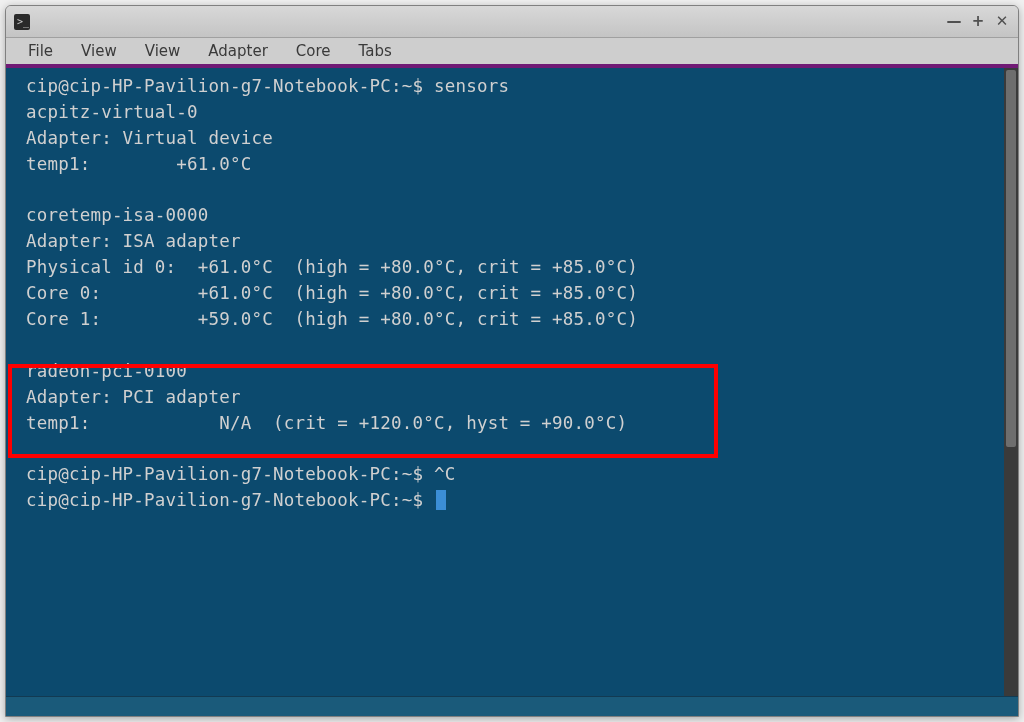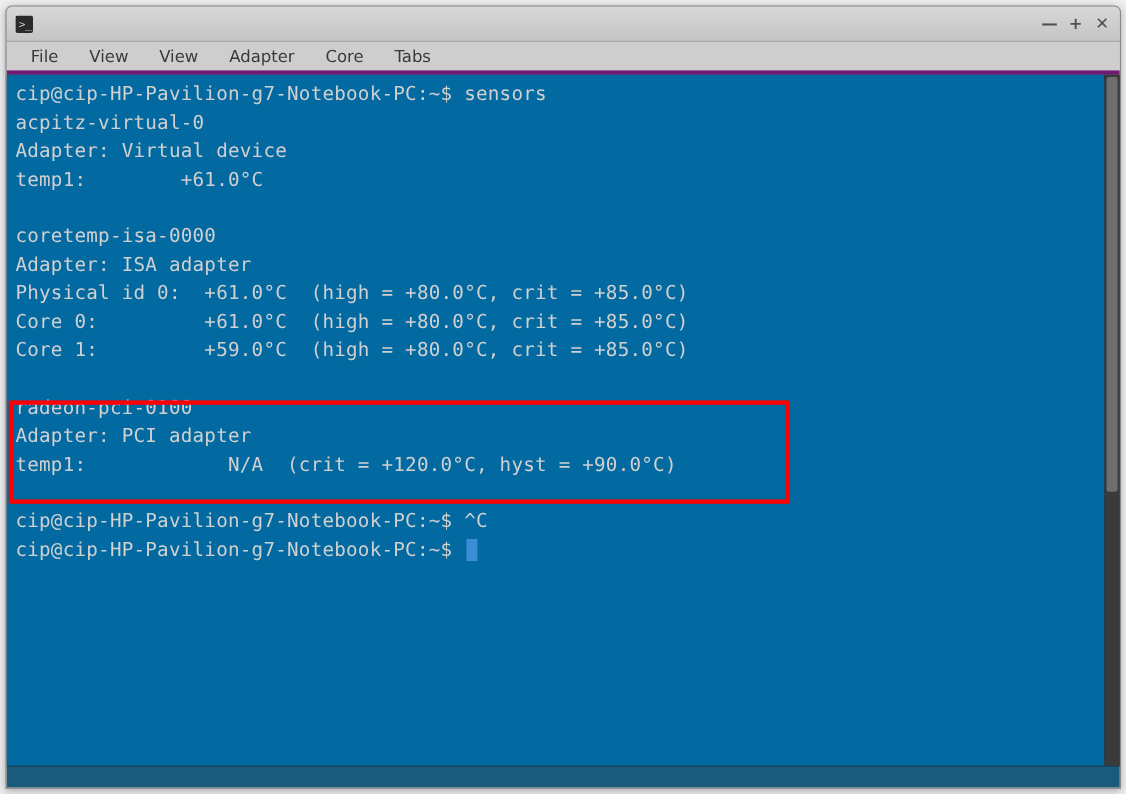--- a/index.html
+++ b/index.html
@@ -81,22 +81,22 @@
       cursor: pointer;
     }
     .terminal-wrap {
       flex: 1;
       display: flex;
       background: #0d1b2e;
       position: relative;
     }
     .terminal-body {
       flex: 1;
-      background: #0369a1;
-      padding: 6px 8px 0 8px;
+      background: #0c4a6e;
+      padding: 6px 8px 0 20px;
       font-family: "DejaVu Sans Mono", "Liberation Mono", monospace;
       font-size: 17.5px;
       line-height: 1.48;
       color: #d0d0d0;
       white-space: pre;
       overflow: hidden;
       letter-spacing: 0.2px;
     }
     .prompt {
       color: #d0d0d0;

